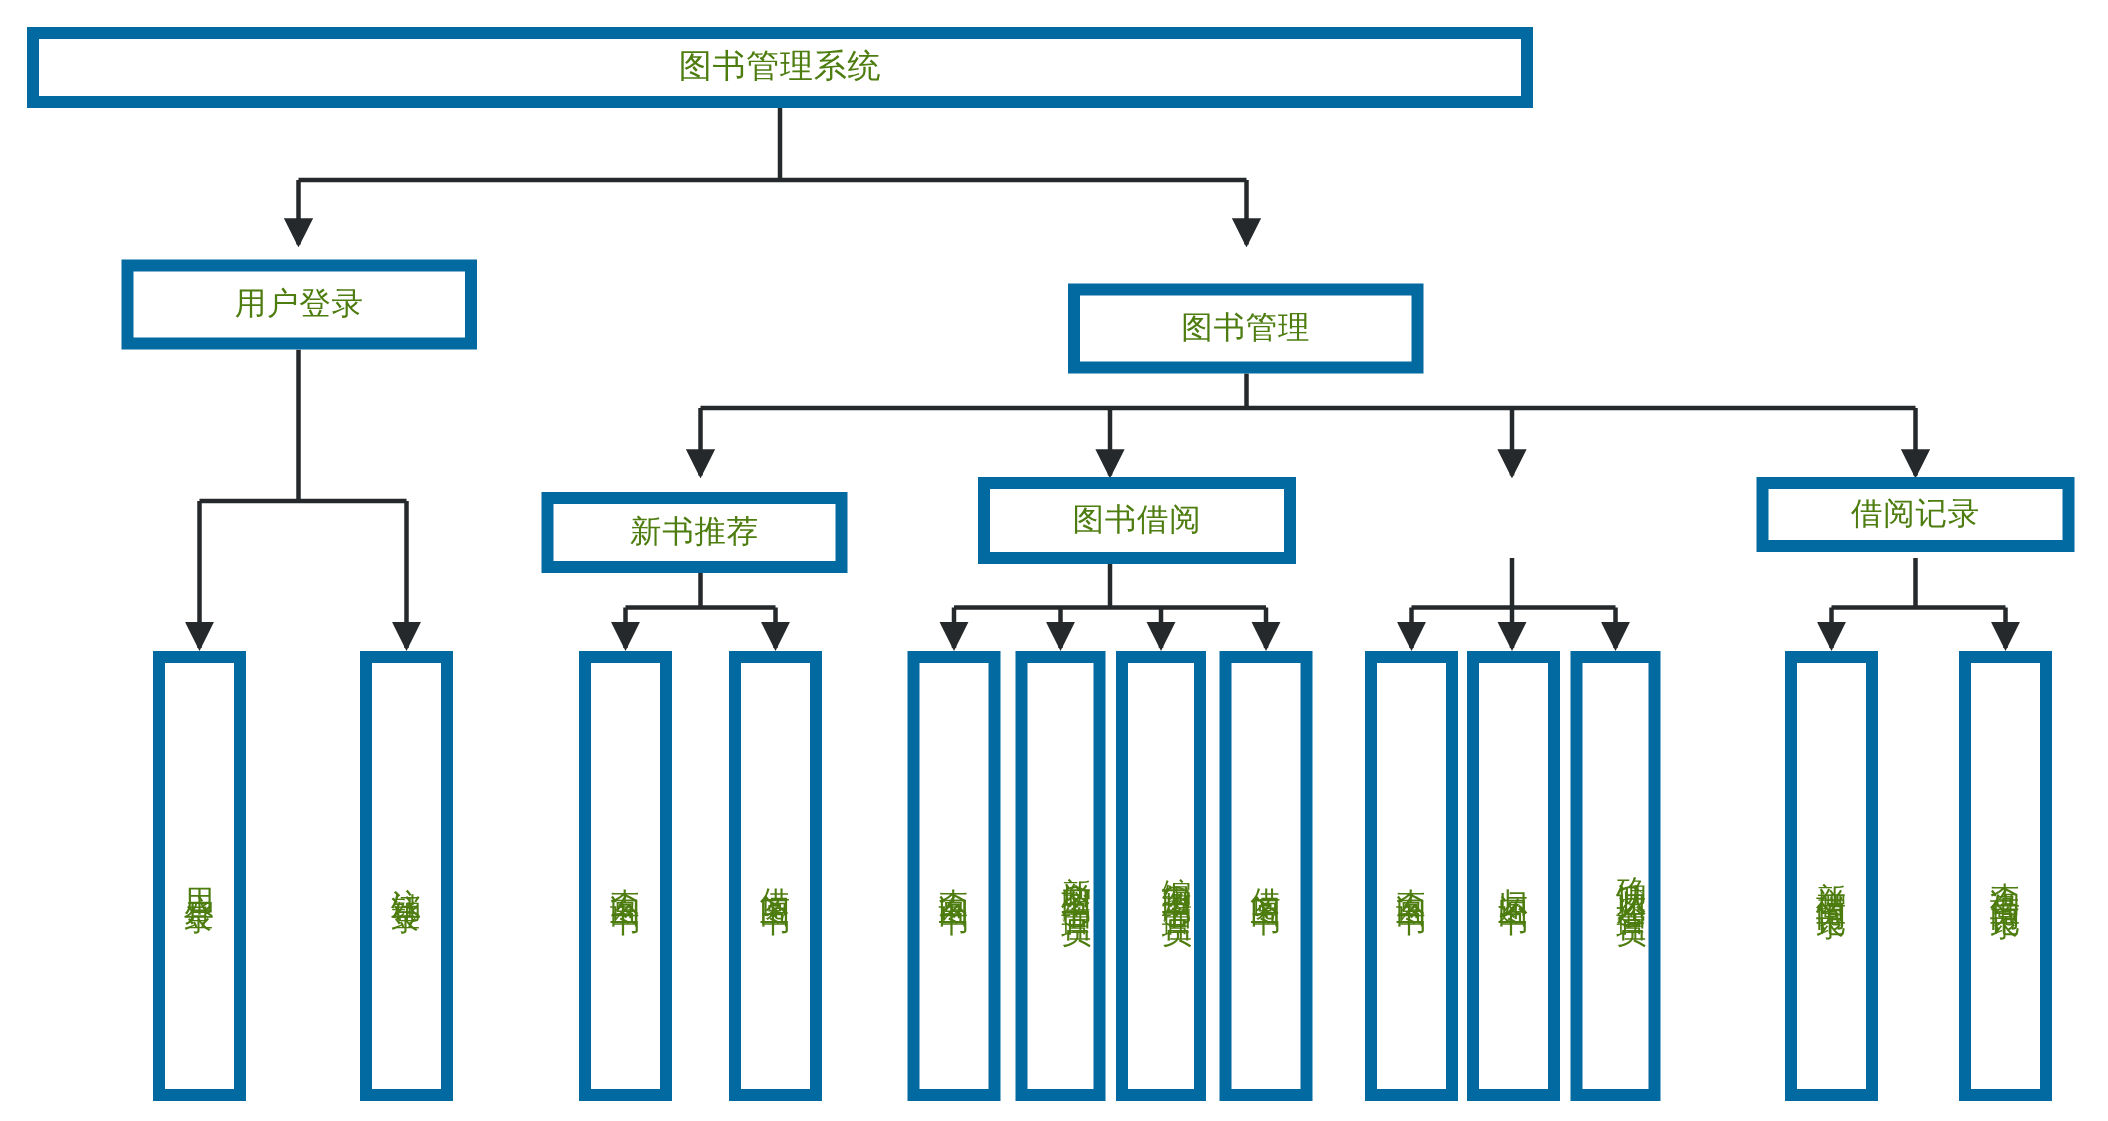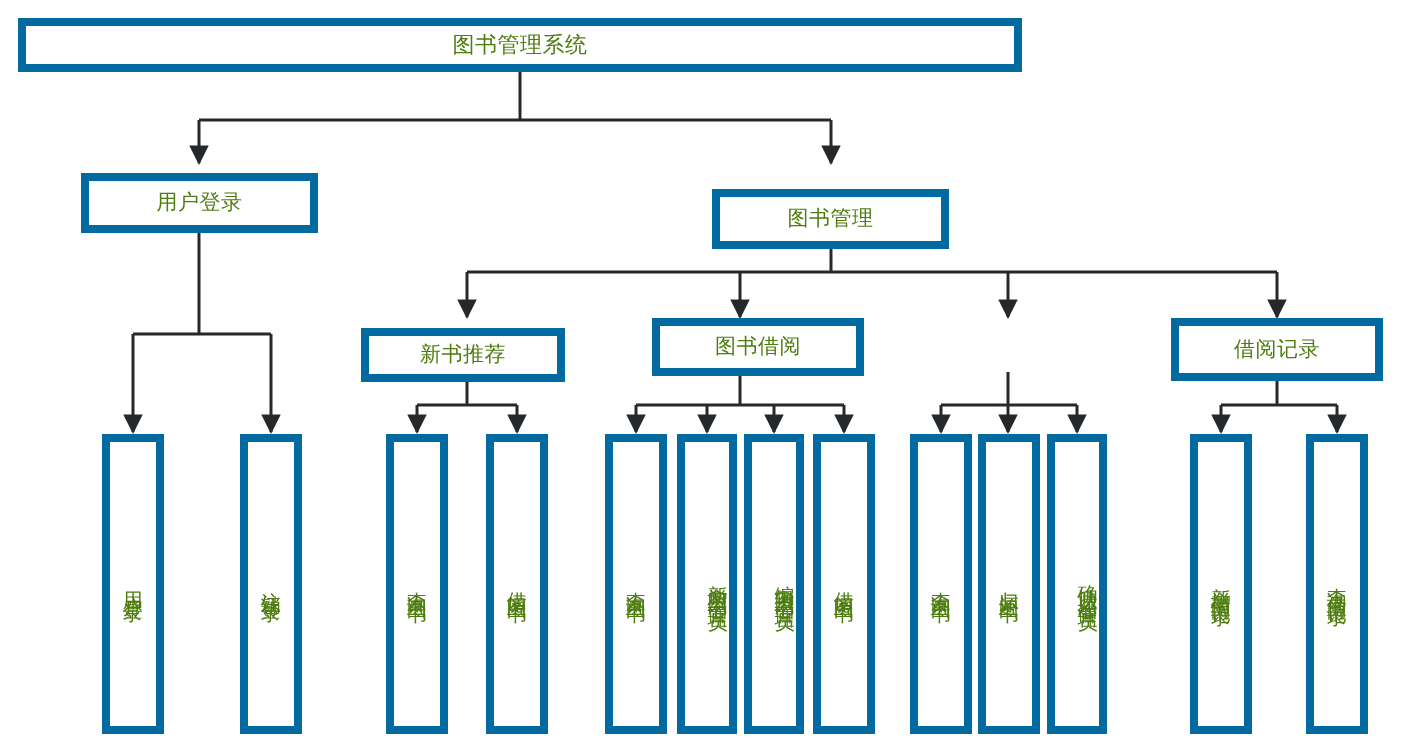--- a/index.html
+++ b/index.html
@@ -126,21 +126,21 @@
 
   <div class="node h" style="left:81px; top:173px; width:237px; height:60px;">用户登录</div>
 
   <div class="node h" style="left:712px; top:173px; width:237px; height:60px;margin-top:16px;">图书管理</div>
 
   <div class="node h" style="left:361px; top:328px; width:204px; height:54px;">新书推荐</div>
 
   <div class="node h" style="left:652px; top:318px; width:212px; height:58px;">图书借阅</div>
 
 
-  <div class="node h" style="left:1171px; top:318px; width:212px; height:63px;">借阅记录</div>
+  <div class="node h" style="left:1171px; top:318px; width:212px; height:50px;">借阅记录</div>
 
   <div class="node v mid" style="left:102px; top:434px; width:62px; height:300px;">用户登录</div>
 
   <div class="node v mid" style="left:240px; top:434px; width:62px; height:300px;">注销登录</div>
 
   <div class="node v mid" style="left:386px; top:434px; width:62px; height:300px;">查询图书</div>
 
   <div class="node v mid" style="left:486px; top:434px; width:62px; height:300px;">借阅图书</div>
 
   <div class="node v mid" style="left:605px; top:434px; width:62px; height:300px;">查询图书</div>

